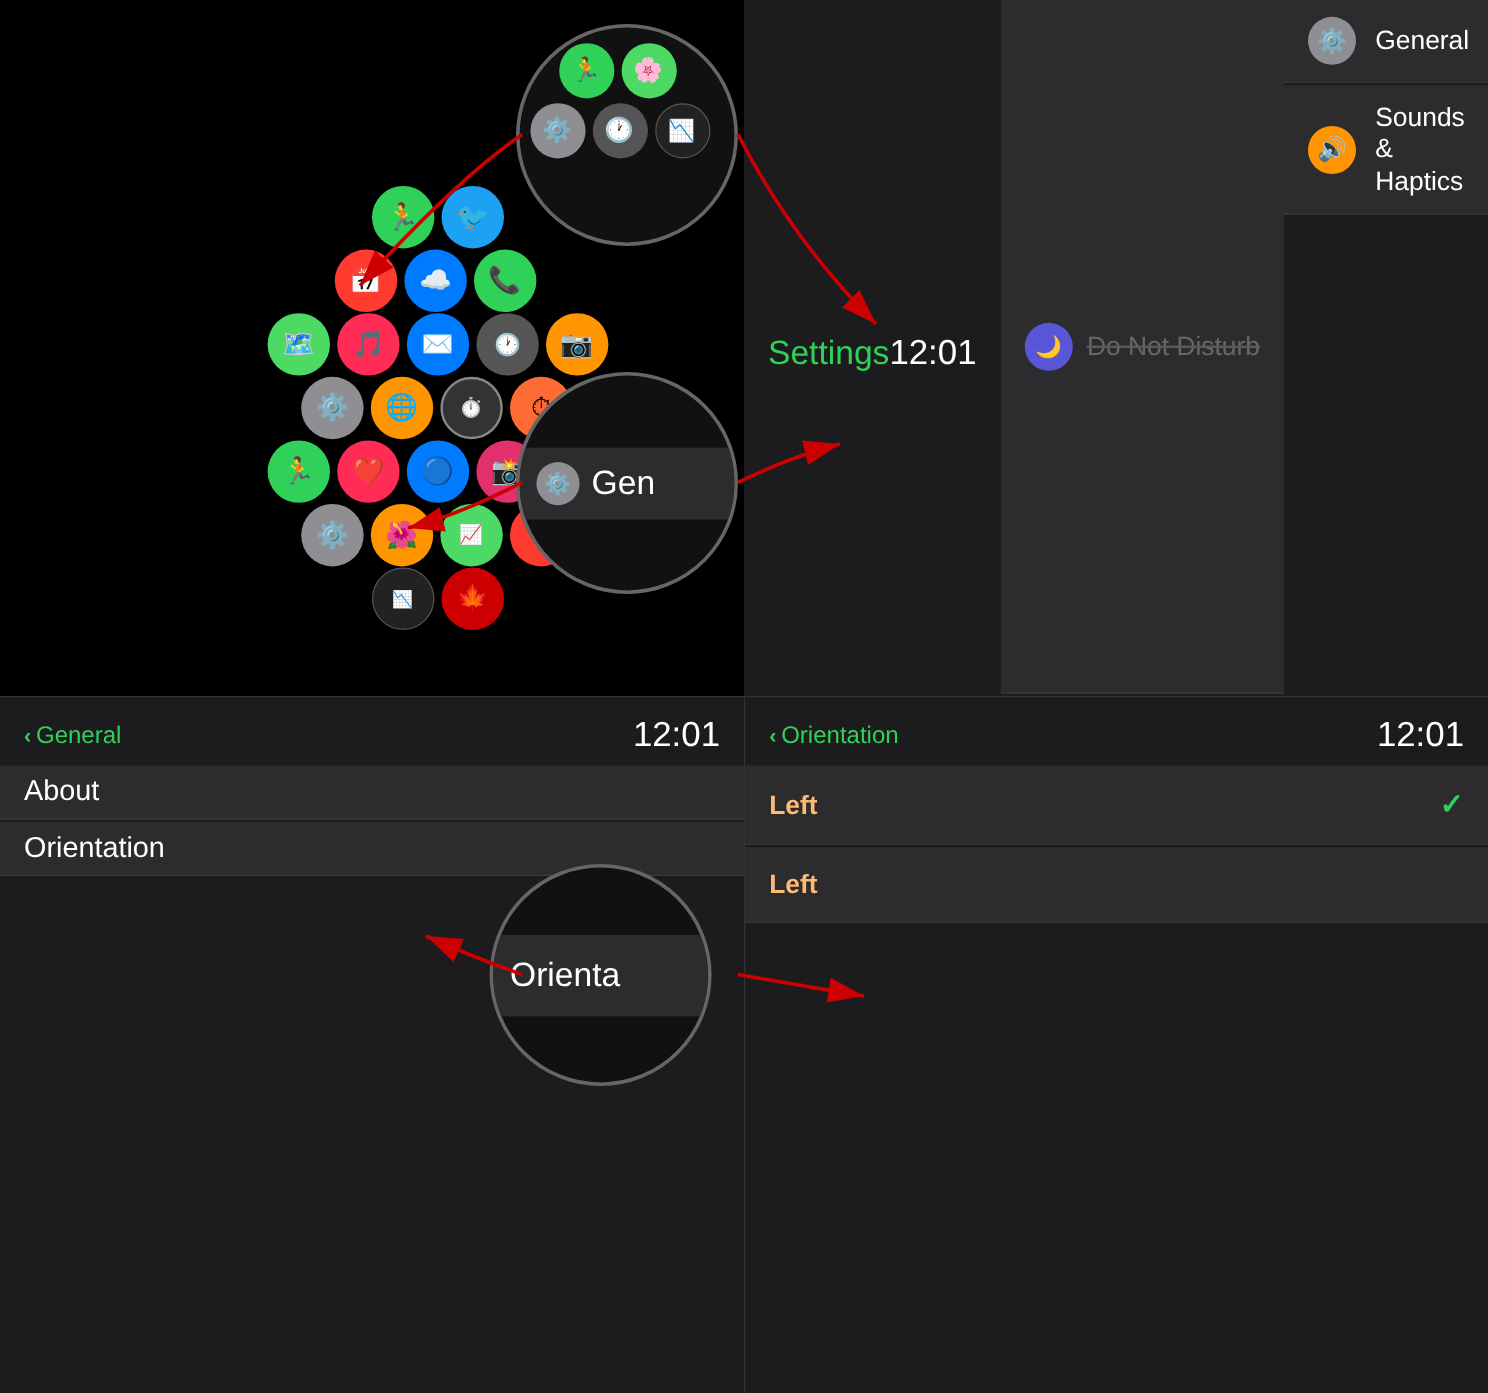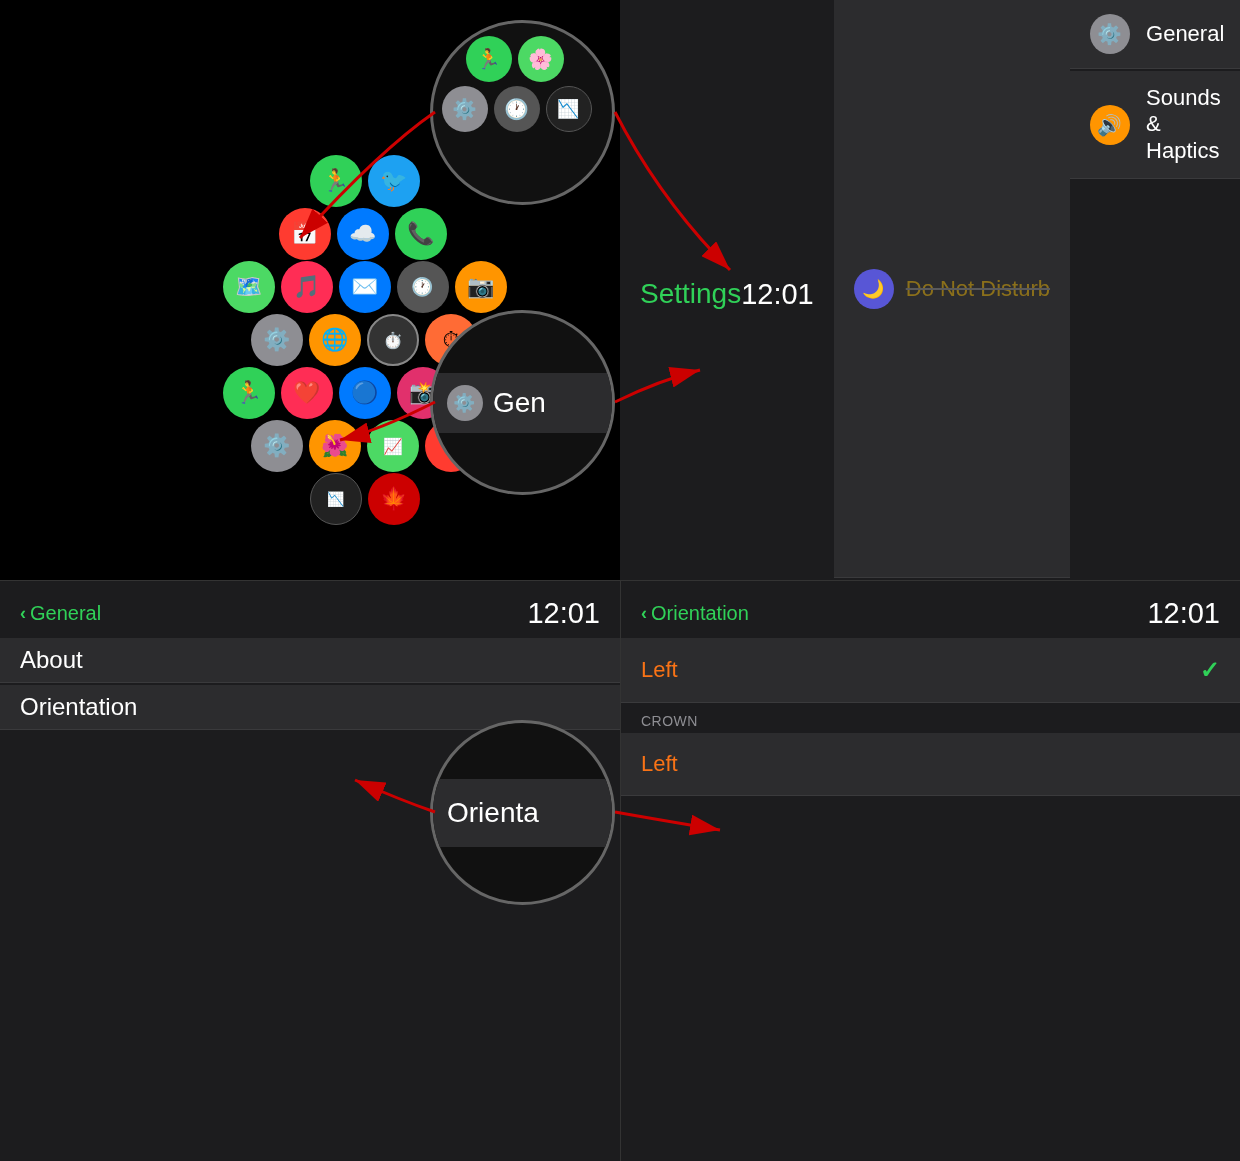--- a/index.html
+++ b/index.html
@@ -148,22 +148,22 @@
       align-items: center;
       justify-content: space-between;
       padding: 18px 20px;
       border-bottom: 1px solid #3a3a3c;
       background: #2c2c2e;
       margin-bottom: 2px;
     }
 
     .list-item-text {
       font-size: 22px;
-      color: #f97316;
-      font-weight: 400;
+      color: #fdba74;
+      font-weight: 700;
     }
 
     .checkmark {
       color: #30d158;
       font-size: 24px;
       font-weight: 600;
     }
 
     
     .partial-item {
@@ -183,21 +183,21 @@
       background: #5856d6;
       display: flex;
       align-items: center;
       justify-content: center;
       font-size: 18px;
       flex-shrink: 0;
     }
 
     .partial-text {
       font-size: 22px;
-      color: #eab308;
+      color: #a3a3a3;
       opacity: 0.5;
       text-decoration: line-through;
       text-decoration-color: #888;
     }
 
     .general-list-item {
       display: flex;
       align-items: center;
       padding: 8px 20px;
       border-bottom: 1px solid #3a3a3c;
@@ -332,21 +332,20 @@
         <span class="chevron-left">‹</span>
         <span>Orientation</span>
       </span>
       <span class="watch-time">12:01</span>
     </div>
     <div>
       <div class="list-item">
         <span class="list-item-text">Left</span>
         <span class="checkmark">✓</span>
       </div>
-      <div class="section-label">CROWN</div>
       <div class="list-item">
         <span class="list-item-text">Left</span>
       </div>
     </div>
   </div>
 
   <div style="position:absolute;top:20px;left:430px;width:185px;height:185px;border-radius:50%;background:#111;border:3px solid #666;overflow:hidden;z-index:15;display:flex;align-items:center;justify-content:center;">
     <div style="position:relative;width:170px;height:170px;">
       <div style="position:absolute;left:28px;top:8px;width:46px;height:46px;border-radius:50%;background:#30d158;display:flex;align-items:center;justify-content:center;font-size:20px;">🏃</div>
       <div style="position:absolute;left:80px;top:8px;width:46px;height:46px;border-radius:50%;background:#4cd964;display:flex;align-items:center;justify-content:center;font-size:20px;">🌸</div>
@@ -356,21 +355,21 @@
     </div>
   </div>
 
   <div style="position:absolute;top:310px;left:430px;width:185px;height:185px;border-radius:50%;background:#111;border:3px solid #666;overflow:hidden;z-index:15;display:flex;align-items:center;justify-content:center;">
     <div style="width:100%;background:#2c2c2e;padding:12px 14px;display:flex;align-items:center;gap:10px;">
       <div style="width:36px;height:36px;border-radius:50%;background:#8e8e93;display:flex;align-items:center;justify-content:center;font-size:18px;flex-shrink:0;">⚙️</div>
       <span style="font-size:28px;color:#fff;font-weight:400;">Gen</span>
     </div>
   </div>
 
-  <div style="position:absolute;top:720px;left:430px;width:185px;height:185px;border-radius:50%;background:#111;border:3px solid #666;overflow:hidden;z-index:15;display:flex;align-items:center;justify-content:center;">
+  <div style="position:absolute;top:720px;left:408px;width:185px;height:185px;border-radius:50%;background:#111;border:3px solid #666;overflow:hidden;z-index:15;display:flex;align-items:center;justify-content:center;">
     <div style="width:100%;background:#2c2c2e;padding:18px 14px;">
       <span style="font-size:28px;color:#fff;font-weight:400;">Orienta</span>
     </div>
   </div>
 
   <svg style="position:absolute;top:0;left:0;width:1240px;height:1161px;pointer-events:none;z-index:30;">
 
     <defs>
       <marker id="arrowhead1" markerWidth="10" markerHeight="7" refX="10" refY="3.5" orient="auto">
         <polygon points="0 0, 10 3.5, 0 7" fill="#cc0000"></polygon>

